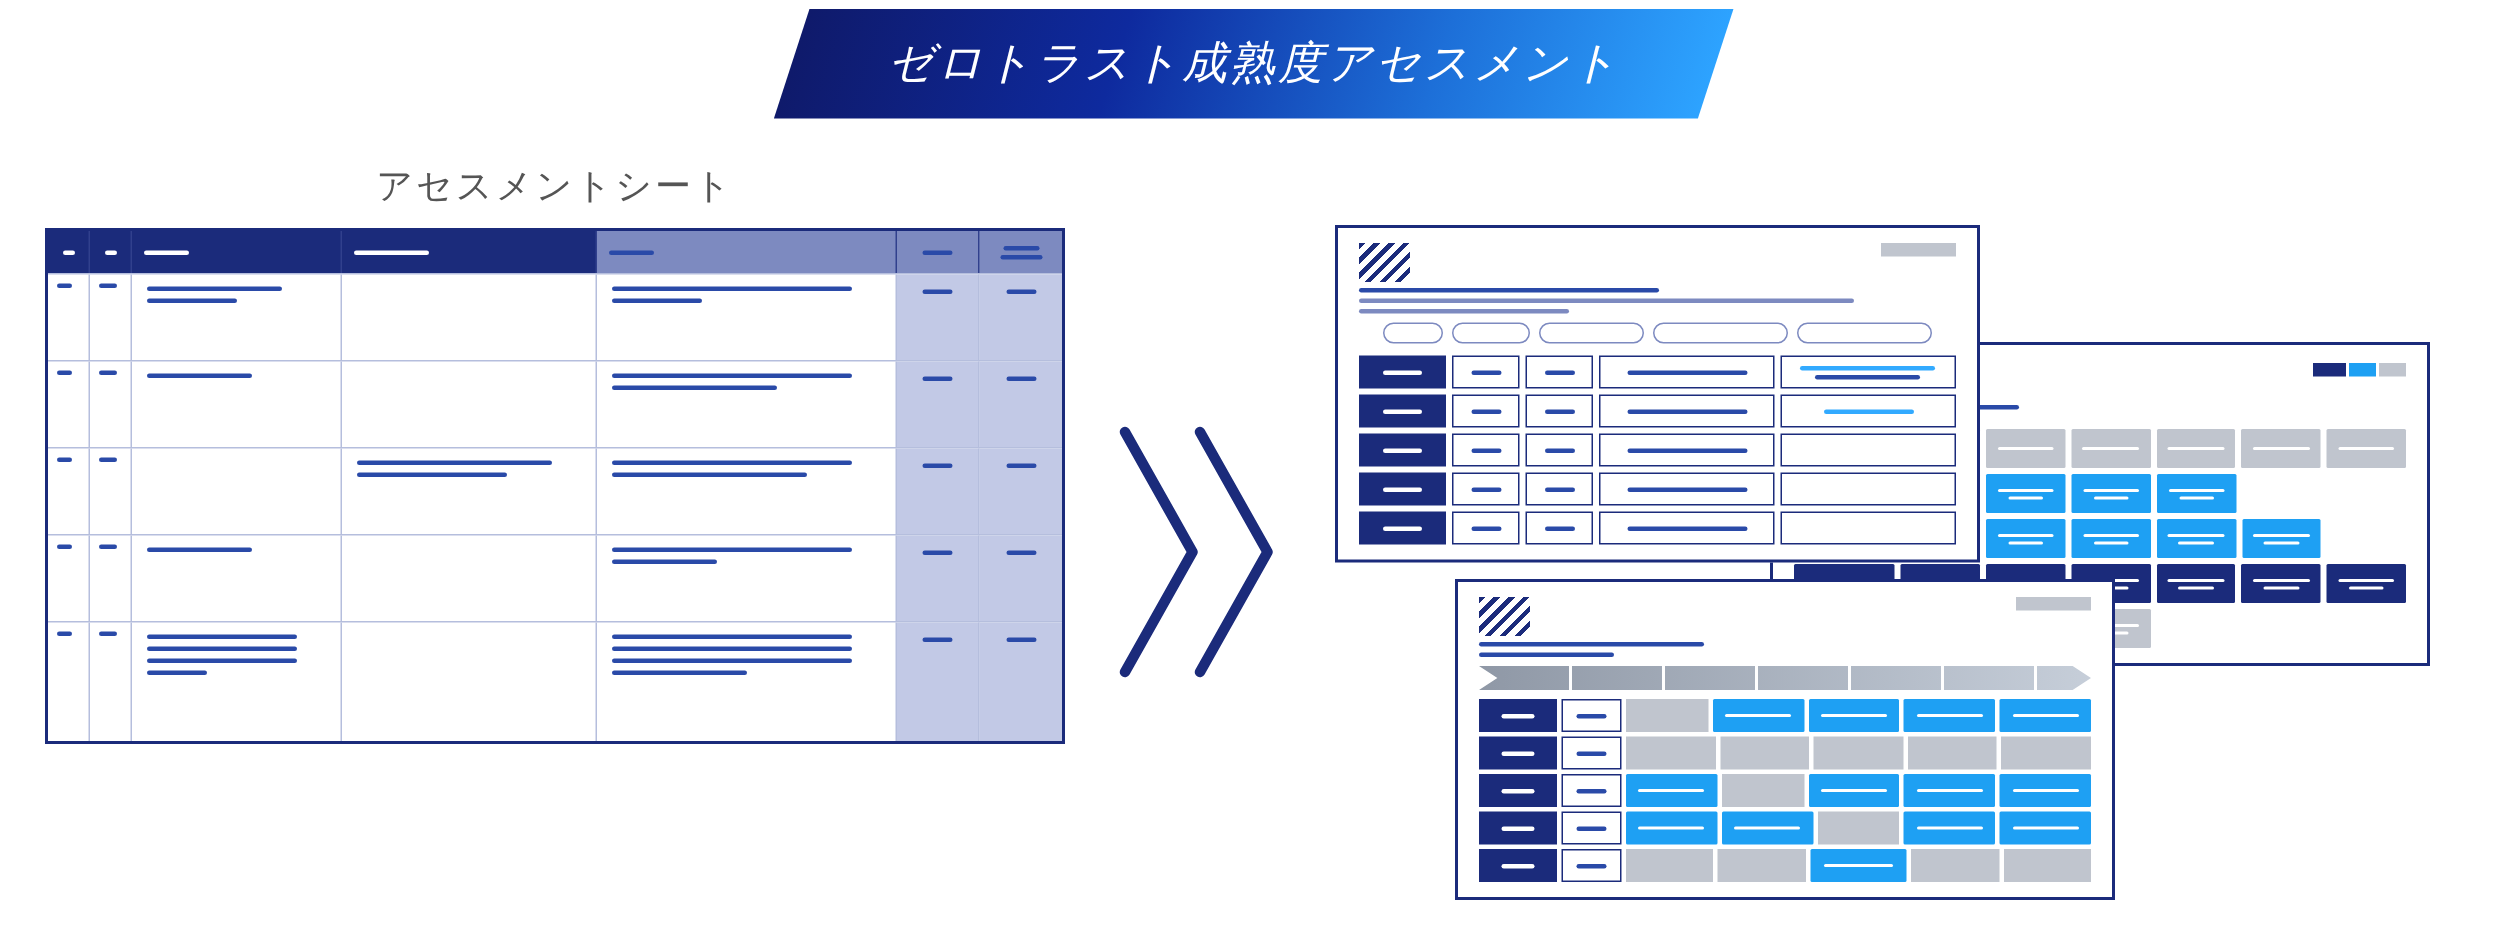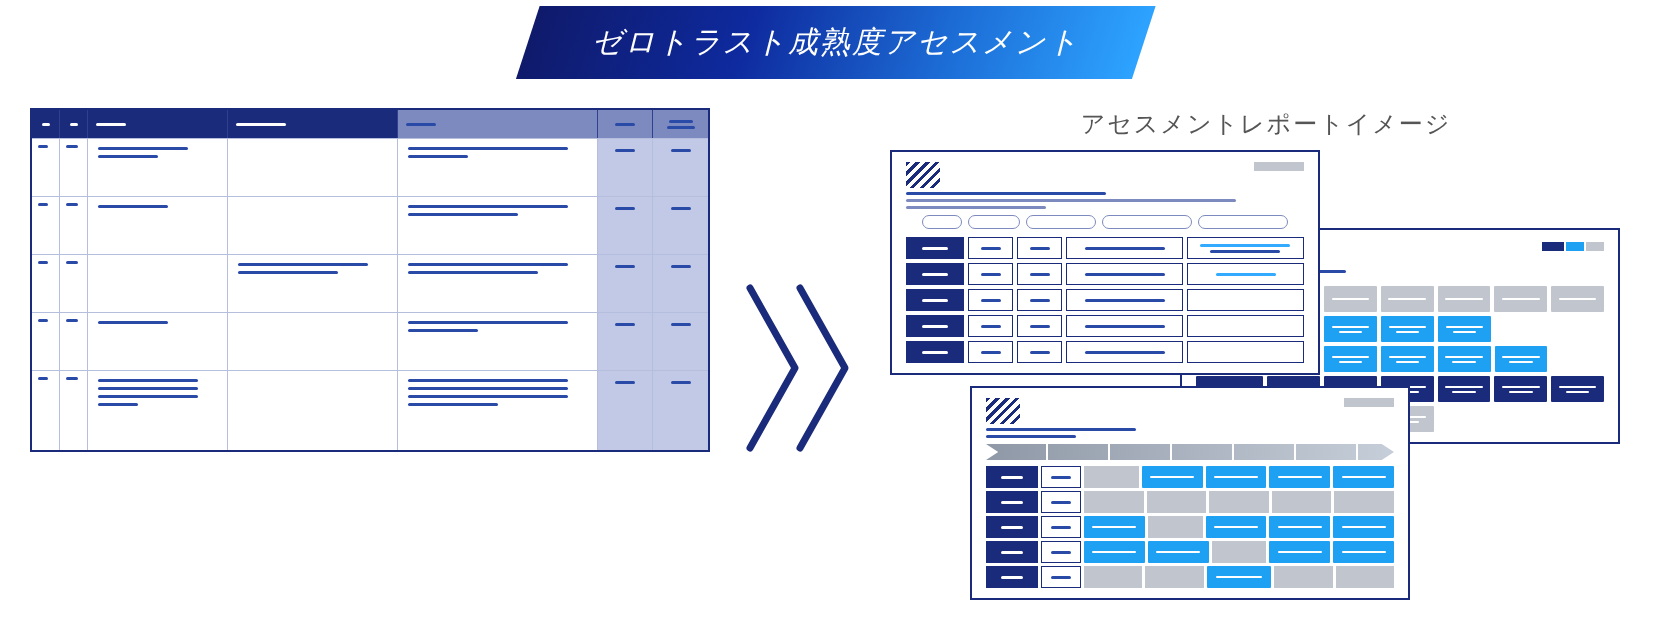--- a/index.html
+++ b/index.html
@@ -146,20 +146,21 @@
 </head>
 <body>
 
 <div class="banner">
   <div class="banner-text">ゼロトラスト成熟度アセスメント</div>
 </div>
 
 <div class="row">
 
   <div class="col-left">
+    <div class="section-title">アセスメントシート</div>
 
     <div class="sheet">
       <div class="sheet-head">
         <div class="h0">
             <div class="dash-white" style="width:8px"></div>
           </div>
         <div class="h1">
             <div class="dash-white" style="width:8px"></div>
           </div>
         <div class="h2">
@@ -305,21 +306,20 @@
   </div>
 
   <div class="col-mid chevrons">
     <svg width="130" height="170" viewBox="0 0 130 170">
       <path d="M15 5 L60 85 L15 165" fill="none" stroke="#1b2b7b" stroke-width="7" stroke-linecap="round" stroke-linejoin="round"></path>
       <path d="M65 5 L110 85 L65 165" fill="none" stroke="#1b2b7b" stroke-width="7" stroke-linecap="round" stroke-linejoin="round"></path>
     </svg>
   </div>
 
   <div class="col-right">
-    <div class="section-title">アセスメントレポートイメージ</div>
 
     <div class="report report2">
       <div class="mini-bars">
         <span style="width:22px;background:#1b2b7b"></span>
         <span style="width:18px;background:#1ea0f3"></span>
         <span style="width:18px;background:#c0c5ce"></span>
       </div>
       <div class="rep-hatch"></div>
       <div class="rep-lines">
           <div class="rep-bline" style="width:150px"></div>

